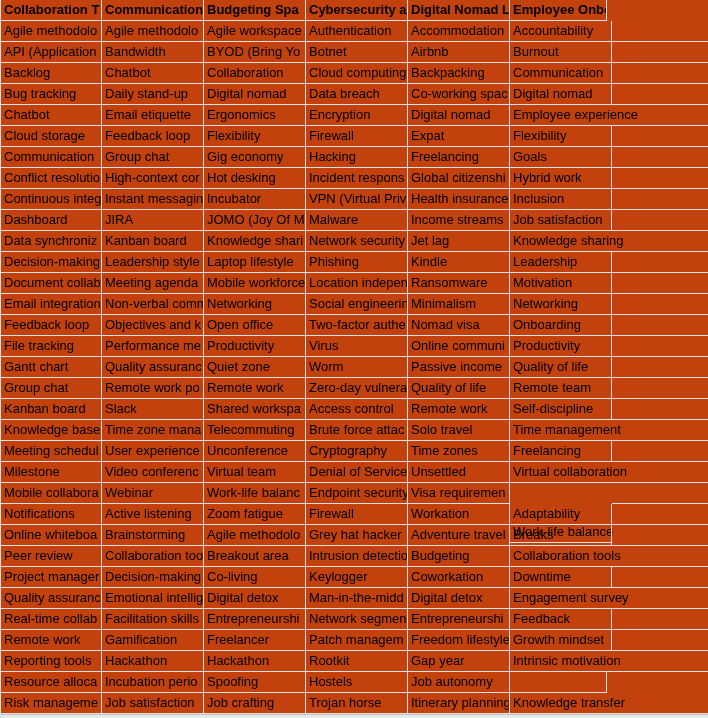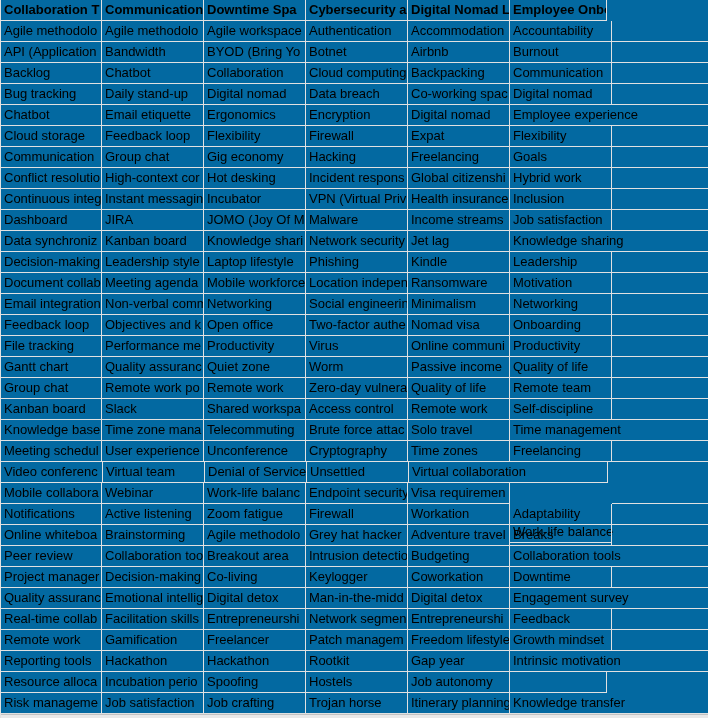--- a/index.html
+++ b/index.html
@@ -1,18 +1,18 @@
 <!DOCTYPE html>
 <html><head>
 <meta charset="utf-8">
 <style>
   html,body{margin:0;padding:0;background:#ffffff;}
   .sheet{
     position:relative;width:708px;height:718px;overflow:hidden;
-    background:#0369a1;color:#000000;
+    background:#c2410c;color:#000000;
     font-family:"Liberation Sans",sans-serif;font-size:13px;
     border-left:1px solid #e1e1e1;box-sizing:border-box;
   }
   .row{display:flex;height:21px;}
   .cell{
     box-sizing:border-box;height:21px;line-height:20px;
     padding:0 1px 0 3px;white-space:nowrap;overflow:hidden;
     border-right:1px solid #e1e1e1;border-bottom:1px solid #e1e1e1;
     background:transparent;
   }
@@ -27,21 +27,21 @@
   }
 </style>
 </head>
 <body>
 
 <div class="sheet">
   <div id="rows">
       <div class="row header">
         <div class="cell c0">Collaboration T</div>
         <div class="cell c1">Communication</div>
-        <div class="cell c2">Downtime Spa</div>
+        <div class="cell c2">Budgeting Spa</div>
         <div class="cell c3">Cybersecurity a</div>
         <div class="cell c4">Digital Nomad L</div>
         <div class="cell c6">Employee Onbo</div>
       </div>
       <div class="row">
         <div class="cell c0">Agile methodolo</div>
         <div class="cell c1">Agile methodolo</div>
         <div class="cell c2">Agile workspace</div>
         <div class="cell c3">Authentication</div>
         <div class="cell c4">Accommodation</div>
@@ -222,20 +222,21 @@
       <div class="row">
         <div class="cell c0">Meeting schedul</div>
         <div class="cell c1">User experience</div>
         <div class="cell c2">Unconference</div>
         <div class="cell c3">Cryptography</div>
         <div class="cell c4">Time zones</div>
         <div class="cell c5 ovf">Freelancing</div>
         <div class="cell c6"></div>
       </div>
       <div class="row">
+        <div class="cell c0">Milestone</div>
         <div class="cell c1">Video conferenc</div>
         <div class="cell c2">Virtual team</div>
         <div class="cell c3">Denial of Service</div>
         <div class="cell c4">Unsettled</div>
         <div class="cell c5 ovf" style="border-right: none;">Virtual collaboration</div>
         <div class="cell c6"></div>
       </div>
       <div class="row">
         <div class="cell c0">Mobile collabora</div>
         <div class="cell c1">Webinar</div>

